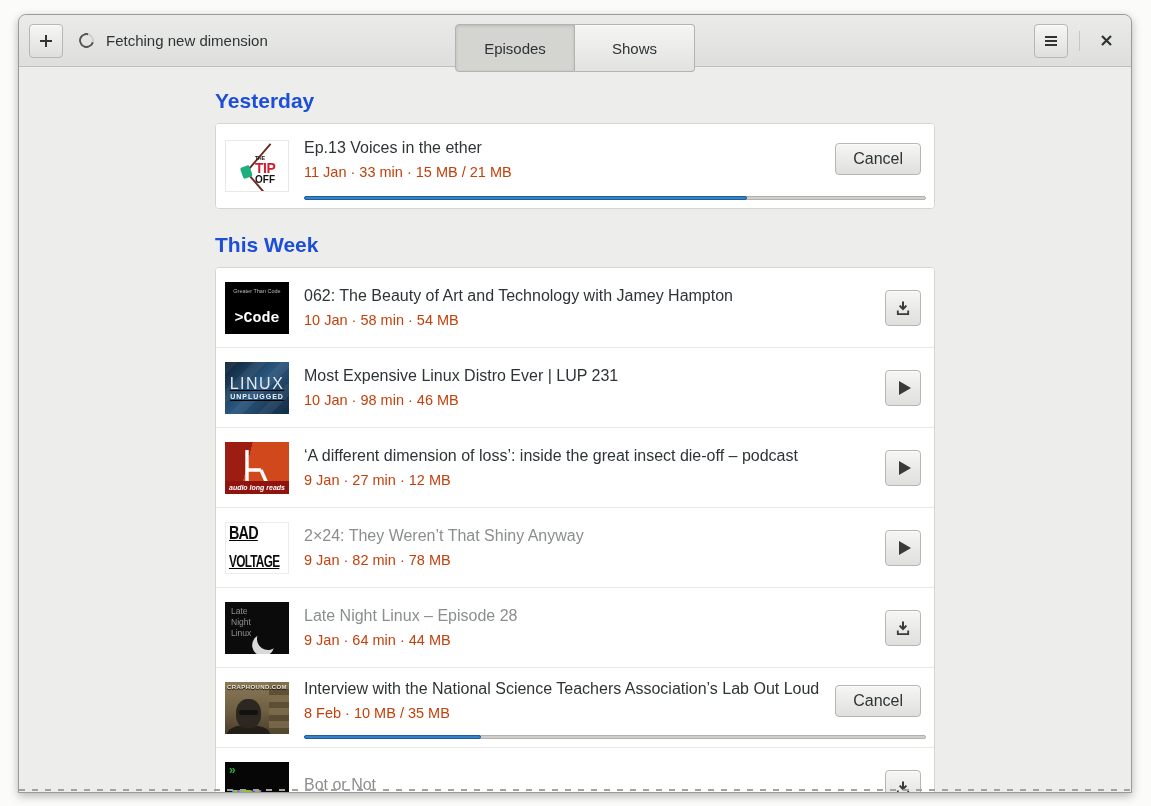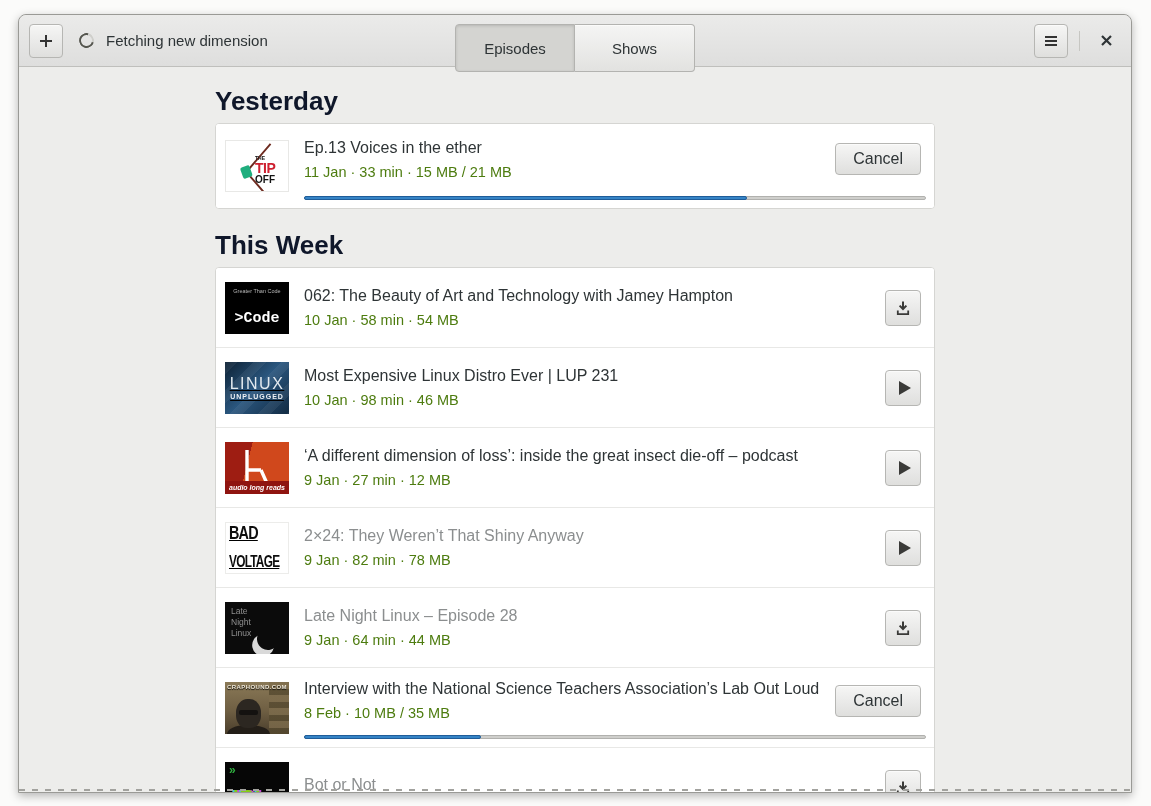--- a/index.html
+++ b/index.html
@@ -32,35 +32,35 @@
     box-shadow:inset 0 1px rgba(255,255,255,.55); }
 
   .window-controls { margin-left:auto; display:flex; align-items:center; gap:11px; }
   .ctrl-sep { width:1px; height:20px; background:#c6c6c2; }
   .close-btn { width:30px; height:30px; display:flex; align-items:center; justify-content:center;
     background:transparent; border:none; cursor:default; }
 
   
   .content { position:relative; height:727px; overflow:hidden; padding-top:22px; }
   .column { width:720px; margin:0 auto; }
-  .section-heading { font-size:26px; line-height:24px; font-weight:bold; color:#0f172a; margin-bottom:10px; }
+  .section-heading { font-size:21px; line-height:24px; font-weight:bold; color:#1d4ed8; margin-bottom:10px; }
   .section + .section { margin-top:24px; }
 
   .card { background:#fff; border:1px solid #d5d5d2; border-radius:4px; overflow:hidden; }
 
   .row { display:flex; align-items:center; gap:15px; height:80px; padding:0 13px 0 9px;
     position:relative; border-bottom:1px solid #e8e8e6; background:#fff; }
   .row:last-child { border-bottom:none; }
   .row.has-progress:only-child { height:84px; }
   .row.has-progress .info, .row.has-progress .action { margin-bottom:14px; }
 
   .info { display:flex; flex-direction:column; justify-content:center; min-width:0; flex:1; }
   .title { font-size:16px; color:#2e3436; white-space:nowrap; overflow:hidden; text-overflow:clip; }
   .row.played .title { color:#8b8e8f; }
-  .meta { font-size:14.5px; color:#4d7c0f; margin-top:7px; white-space:nowrap; }
+  .meta { font-size:14.5px; color:#c2410c; margin-top:7px; white-space:nowrap; }
 
   .action { margin-left:auto; flex:none; }
   .btn-text { height:32px; padding:0 17px; font-size:16px; }
   .btn-icon { width:36px; height:36px; }
   .play-tri { width:0; height:0; border-left:12px solid #3a3a38; border-top:7px solid transparent;
     border-bottom:7px solid transparent; margin-left:3px; }
 
   .pbar { position:absolute; left:88px; right:8px; bottom:8px; height:4px;
     background:#cfcfcc; border:1px solid #b1b1ae; border-radius:3px; }
   .pfill { height:4px; background:#3584c6; border:1px solid #1f5d99; margin:-1px; border-radius:3px; }

